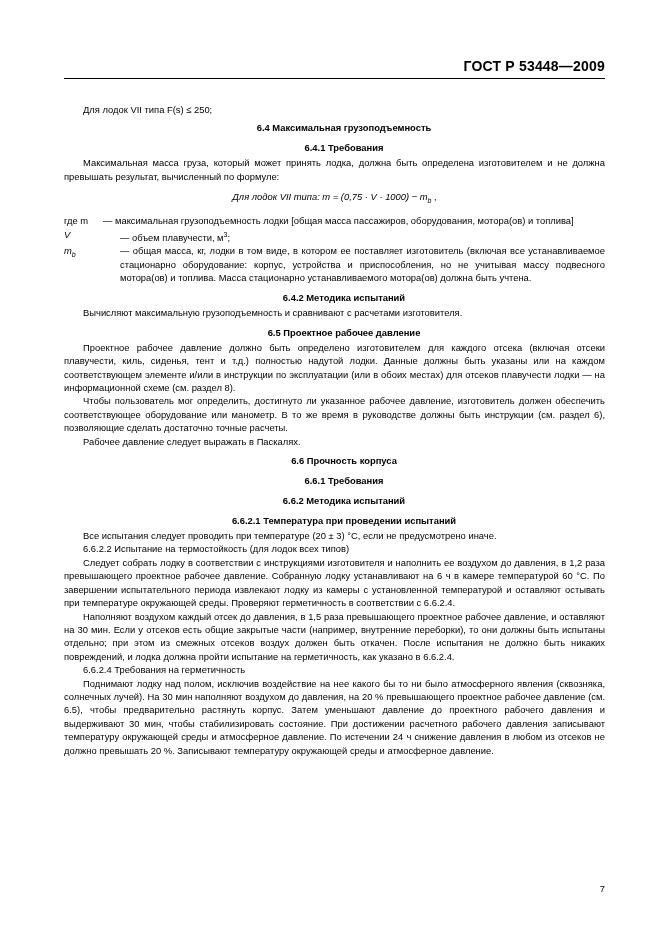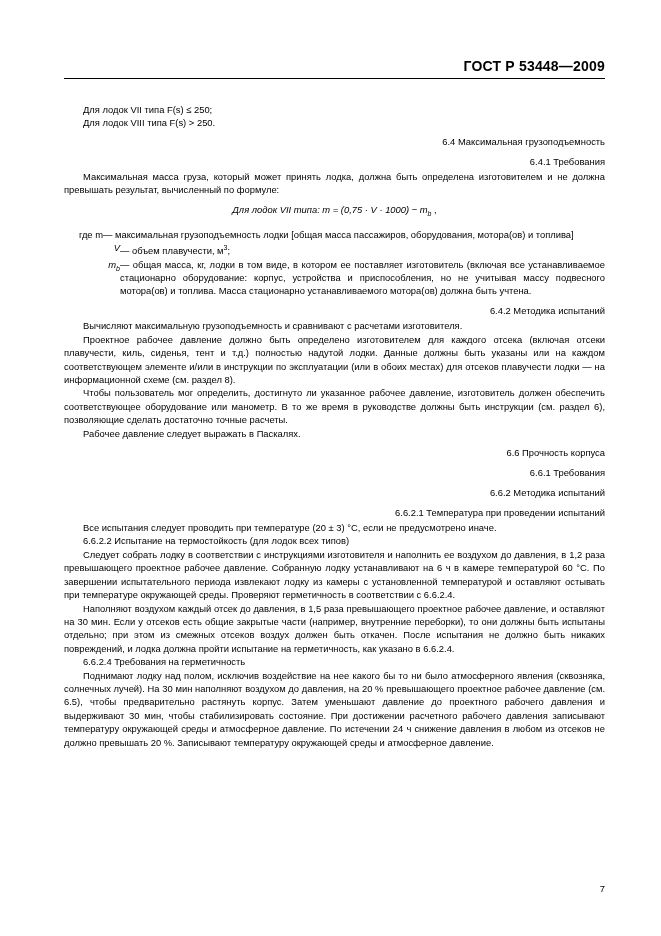--- a/index.html
+++ b/index.html
@@ -38,25 +38,25 @@
     text-align: justify;
     margin-top: 24px;
   }
   p {
     margin: 0;
   }
   .ind {
     text-indent: 19px;
   }
   .sec {
-    font-weight: normal;
+    font-weight: bold;
     margin-top: 6.5px;
     margin-bottom: 1.5px;
     text-indent: 19px;
-    text-align: right;
+    text-align: center;
   }
   .sec.first {
     margin-top: 5px;
   }
   .line {
     text-align: left;
     text-indent: 19px;
   }
   .formula {
     text-align: center;
@@ -68,21 +68,20 @@
     margin-top: 1px;
   }
   .defrow {
     display: flex;
     align-items: flex-start;
     font-size: 9.4px;
     line-height: 13.4px;
   }
   .defrow .term {
     flex: 0 0 auto;
-    text-align: right;
     white-space: nowrap;
   }
   .defrow .desc {
     flex: 1 1 auto;
     text-align: justify;
   }
   .w1 { width: 39px; }
   .w2 { width: 56px; }
   .sub {
     font-size: 7px;
@@ -102,21 +101,20 @@
 </head>
 <body>
 
 <div class="page">
 
   <div class="header">ГОСТ Р 53448—2009</div>
 
   <div class="body-text">
 
     <p class="line">Для лодок VII типа F(s) ≤ 250;</p>
-    <p class="line">Для лодок VIII типа F(s) &gt; 250.</p>
 
     <p class="sec first">6.4  Максимальная грузоподъемность</p>
 
     <p class="sec">6.4.1  Требования</p>
     <p class="ind">Максимальная масса груза, который может принять лодка, должна быть определена изготовителем и не должна превышать результат, вычисленный по формуле:</p>
 
     <p class="formula"><span class="it">Для лодок VII типа: m = (0,75 · V · 1000) − m</span><span class="sub it">b</span><span> ,</span></p>
 
     <div class="deflist">
       <div class="defrow">
@@ -129,20 +127,21 @@
       </div>
       <div class="defrow">
         <span class="term w2"><span class="it">m</span><span class="sub it">b</span></span>
         <span class="desc">— общая масса, кг, лодки в том виде, в котором ее поставляет изготовитель (включая все устанавливаемое стационарно оборудование: корпус, устройства и приспособления, но не учитывая массу подвесного мотора(ов) и топлива. Масса стационарно устанавливаемого мотора(ов) должна быть учтена.</span>
       </div>
     </div>
 
     <p class="sec">6.4.2  Методика испытаний</p>
     <p class="ind">Вычисляют максимальную грузоподъемность и сравнивают с расчетами изготовителя.</p>
 
+    <p class="sec">6.5  Проектное рабочее давление</p>
     <p class="ind">Проектное рабочее давление должно быть определено изготовителем для каждого отсека (включая отсеки плавучести, киль, сиденья, тент и т.д.) полностью надутой лодки. Данные должны быть указаны или на каждом соответствующем элементе и/или в инструкции по эксплуатации (или в обоих местах) для отсеков плавучести лодки — на информационной схеме (см. раздел 8).</p>
     <p class="ind">Чтобы пользователь мог определить, достигнуто ли указанное рабочее давление, изготовитель должен обеспечить соответствующее оборудование или манометр. В то же время в руководстве должны быть инструкции (см. раздел 6), позволяющие сделать достаточно точные расчеты.</p>
     <p class="ind">Рабочее давление следует выражать в Паскалях.</p>
 
     <p class="sec">6.6  Прочность корпуса</p>
 
     <p class="sec">6.6.1  Требования</p>
 
     <p class="sec">6.6.2  Методика испытаний</p>
 

